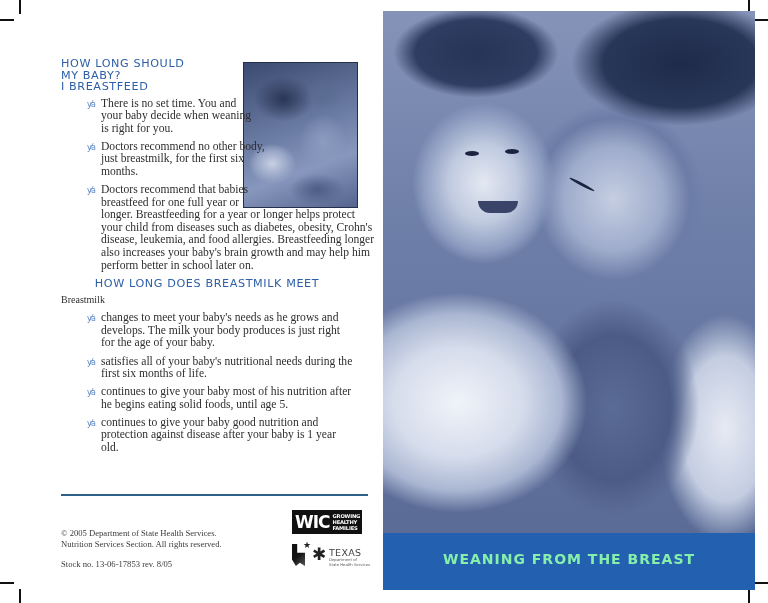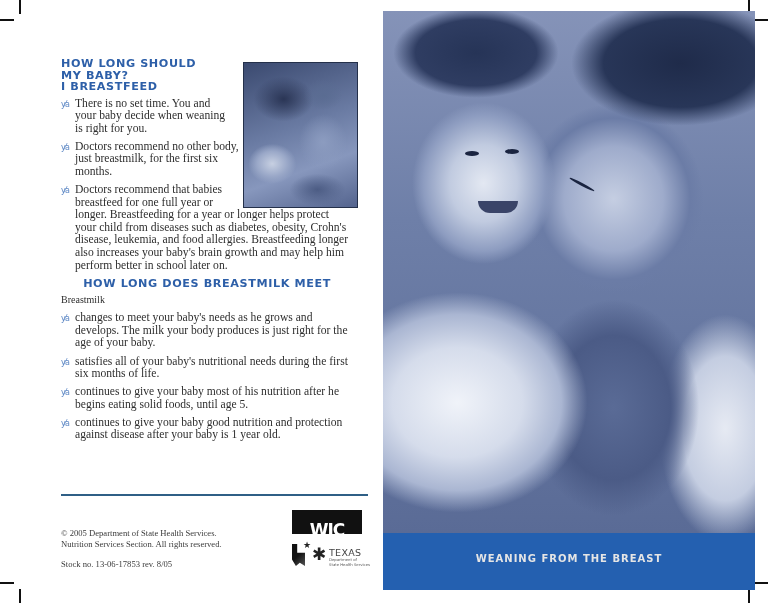--- a/index.html
+++ b/index.html
@@ -5,31 +5,31 @@
     * { box-sizing: border-box; margin: 0; padding: 0; }
     html, body { width: 768px; height: 603px; background: #ffffff; overflow: hidden; }
     body { position: relative; font-family: "Liberation Serif", "DejaVu Serif", serif; color: #2a2a2a; }
 
     .crop { position: absolute; background: #111; }
 
     .left-panel { position: absolute; left: 61px; top: 58px; width: 292px; }
 
     .heading {
       font-family: "DejaVu Sans", "Liberation Sans", sans-serif;
-      font-weight: bold;
+      font-weight: normal;
       color: #2d5fa8;
       text-transform: uppercase;
       letter-spacing: 0.6px;
       font-size: 11.2px;
       line-height: 11.5px;
       font-variant: small-caps;
     }
     .heading .line { display: block; }
 
-    .bullet-list { list-style: none; }
+    .bullet-list { list-style: none; margin-left: 26px; }
     .bullet {
       position: relative;
       padding-left: 14px;
       font-size: 11.6px;
       line-height: 12.6px;
       margin-bottom: 5.5px;
       color: #2e2e2e;
     }
     .bullet .mark {
       position: absolute; left: 0; top: 1px;
@@ -48,21 +48,21 @@
         radial-gradient(ellipse 35px 20px at 65% 88%, #4c5c84 0%, transparent 80%),
         radial-gradient(ellipse 30px 35px at 70% 55%, #8c9cc0 0%, transparent 80%),
         linear-gradient(160deg, #3b4a70 0%, #6a7ba3 45%, #8797bd 70%, #54648e 100%);
     }
 
     .divider { position: absolute; left: 61px; top: 494px; width: 307px; height: 1.5px; background: #2f5f86; }
 
     .footer-text { position: absolute; left: 61px; top: 528px; font-size: 8.6px; line-height: 11px; color: #3a3a3a; }
     .footer-stock { position: absolute; left: 61px; top: 559px; font-size: 8.6px; color: #3a3a3a; }
 
-    .wic-logo { position: absolute; left: 292px; top: 510px; width: 70px; height: 22px; background: #111; display: flex; align-items: center; padding: 12px 3px; flex-direction: column; }
+    .wic-logo { position: absolute; left: 292px; top: 510px; width: 70px; height: 22px; background: #111; display: flex; align-items: center; padding: 12px 3px; }
     .wic-letters { font-family: "DejaVu Sans", sans-serif; font-weight: bold; color: #fff; font-size: 17px; letter-spacing: -1px; line-height: 1; }
     .wic-sub { margin-left: 3px; color: #fff; font-family: "DejaVu Sans", sans-serif; font-weight: bold; font-size: 5.2px; line-height: 6px; letter-spacing: -0.2px; }
 
     .tx-logo { position: absolute; left: 292px; top: 540px; width: 80px; height: 30px; }
     .tx-shape { position: absolute; left: 0; top: 4px; width: 13px; height: 22px;
       background: linear-gradient(135deg, #111 0%, #111 50%, #555 100%);
       clip-path: polygon(0 0, 40% 0, 40% 40%, 100% 40%, 100% 100%, 60% 85%, 30% 100%, 0 70%); }
     .tx-star { position: absolute; left: 11px; top: 0; font-size: 9px; color: #222; }
     .tx-figure { position: absolute; left: 20px; top: 6px; font-size: 17px; color: #222; line-height: 1; }
     .tx-name { position: absolute; left: 37px; top: 8px; font-size: 9.5px; color: #444; font-family: "DejaVu Sans", sans-serif; letter-spacing: 0.3px; line-height: 1; }
@@ -82,21 +82,21 @@
     }
     .cover-photo .eye { position: absolute; background: #1a2440; border-radius: 50%; }
 
     .title-banner {
       position: absolute; left: 383px; top: 533px; width: 372px; height: 57px;
       background: #2460b0;
       display: flex; align-items: center; justify-content: center;
     }
     .title-text {
       font-family: "DejaVu Sans", "Liberation Sans", sans-serif;
-      color: #e5e5e5; font-weight: bold; font-size: 10px; letter-spacing: 1px;
+      color: #86efac; font-weight: bold; font-size: 14px; letter-spacing: 1px;
       text-transform: uppercase; font-variant: small-caps; margin-top: -6px;
     }
   </style>
 </head>
 <body>
 
 <div class="crop" style="left:19px;top:0;width:1.5px;height:14px;"></div>
 <div class="crop" style="left:0;top:19px;width:14px;height:1.5px;"></div>
 <div class="crop" style="left:19px;top:589px;width:1.5px;height:14px;"></div>
 <div class="crop" style="left:0;top:582px;width:14px;height:1.5px;"></div>

